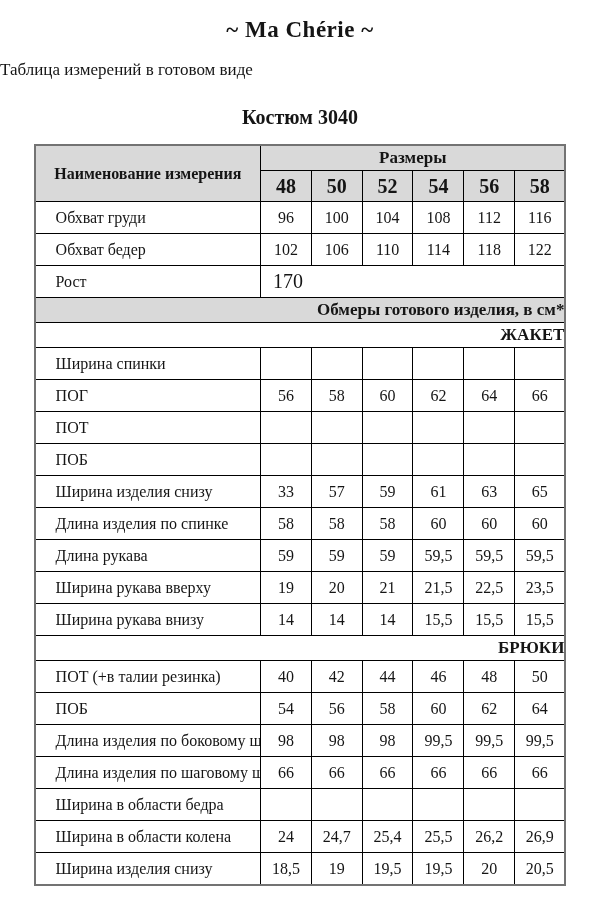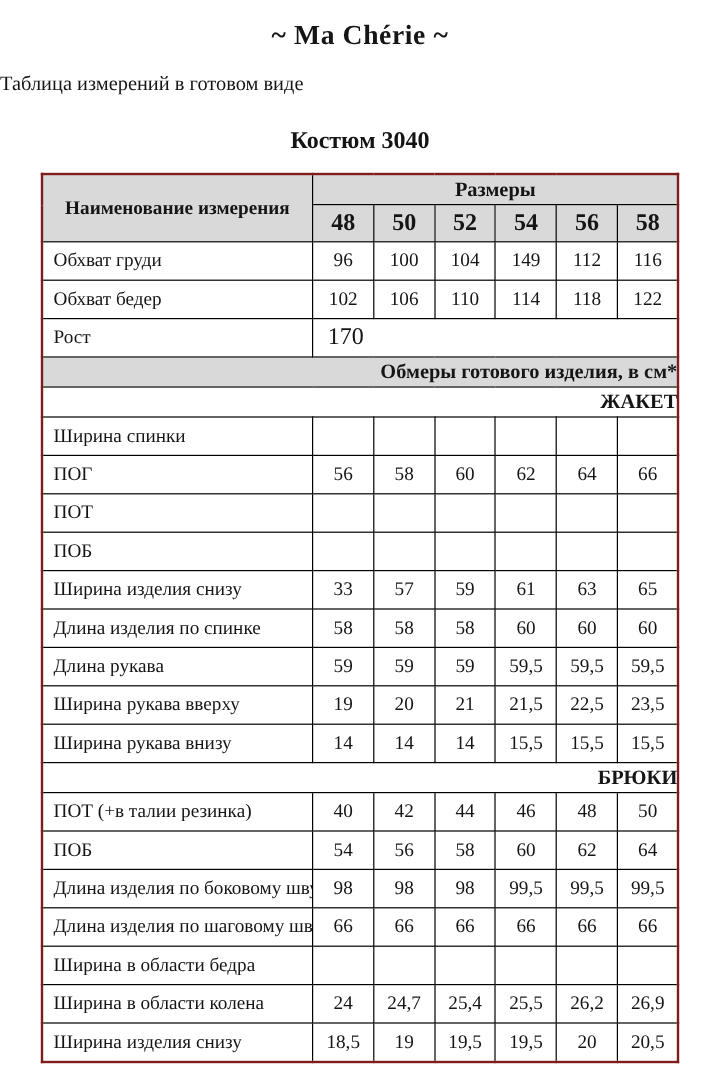--- a/index.html
+++ b/index.html
@@ -37,21 +37,21 @@
     margin: 26px 0 0 0;
     text-align: center;
     font-size: 20px;
     font-weight: bold;
   }
   table.size-table {
     border-collapse: collapse;
     table-layout: fixed;
     width: 531px;
     margin: 15px auto 0 auto;
-    border: 2px solid #7f1d1d;
+    border: 2px solid #737373;
   }
   .size-table th, .size-table td {
     border: 1px solid #000;
     padding: 0;
     vertical-align: middle;
     overflow: hidden;
     white-space: nowrap;
   }
   .size-table col.name-col { width: 226px; }
   .size-table col.size-col { width: 50.8px; }
@@ -68,21 +68,21 @@
     height: 24px;
     text-align: center;
   }
   th.size-th {
     font-size: 20px;
     height: 30px;
     text-align: center;
   }
   td.row-label {
     text-align: left;
-    padding-left: 9px;
+    padding-left: 20px;
     font-size: 16px;
     height: 31px;
   }
   td.cell-val {
     text-align: center;
     font-size: 16px;
     height: 31px;
   }
   td.merged-val {
     text-align: left;
@@ -135,21 +135,21 @@
           <th class="size-th">56</th>
           <th class="size-th">58</th>
         </tr>
     </thead>
     <tbody id="table-body">
         <tr>
           <td class="row-label">Обхват груди</td>
           <td class="cell-val">96</td>
           <td class="cell-val">100</td>
           <td class="cell-val">104</td>
-          <td class="cell-val">149</td>
+          <td class="cell-val">108</td>
           <td class="cell-val">112</td>
           <td class="cell-val">116</td>
         </tr>
         <tr>
           <td class="row-label">Обхват бедер</td>
           <td class="cell-val">102</td>
           <td class="cell-val">106</td>
           <td class="cell-val">110</td>
           <td class="cell-val">114</td>
           <td class="cell-val">118</td>

